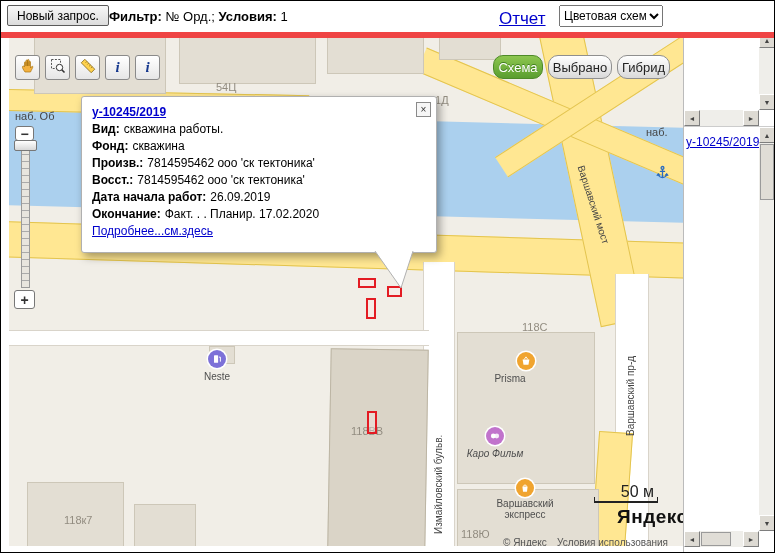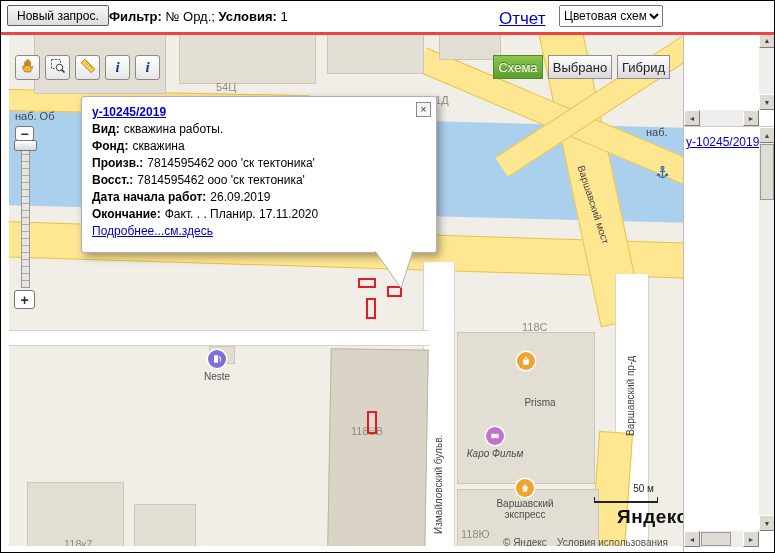--- a/index.html
+++ b/index.html
@@ -1,19 +1,19 @@
 <!DOCTYPE html>
 <html><head>
 <meta charset="utf-8">
 <style>
   html,body{margin:0;padding:0;background:#fff;font-family:"Liberation Sans",sans-serif;}
   .window{position:relative;width:775px;height:553px;box-sizing:border-box;border:1px solid #000;background:#fff;overflow:hidden;}
 
   
-  .topbar{position:absolute;left:0;top:0;width:773px;height:31px;background:#fff;border-bottom:3px solid #ef4444;z-index:50;}
+  .topbar{position:absolute;left:0;top:0;width:773px;height:31px;background:#fff;border-bottom:6px solid #ef4444;z-index:50;}
   .btn-classic{position:absolute;left:6px;top:4px;height:21px;padding:0 9px;font-size:12px;
     background:linear-gradient(#f7f7f7,#dcdcdc);border:1px solid #5a5a5a;border-radius:2px;cursor:pointer;}
   .filter-text{position:absolute;left:108px;top:8px;font-size:13px;color:#000;white-space:nowrap;}
   .filter-text b{font-weight:bold;}
   .lnk{color:#0000cc;text-decoration:underline;cursor:pointer;}
   .report{position:absolute;left:498px;top:8px;font-size:17px;}
   .scheme-select{position:absolute;left:558px;top:4px;width:104px;height:22px;font-size:12px;font-family:"Liberation Sans",sans-serif;}
 
   
   .map{position:absolute;left:8px;top:33px;width:674px;height:512px;background:#f1eee7;overflow:hidden;}
@@ -30,21 +30,21 @@
   .poi{position:absolute;width:18px;height:18px;border-radius:50%;z-index:6;box-shadow:0 0 0 1.5px #fff;
        display:flex;align-items:center;justify-content:center;cursor:pointer;}
   .poilabel{position:absolute;font-size:10px;color:#4e4e4e;text-align:center;z-index:6;}
 
   
   .toolbtn{position:absolute;top:21px;width:25px;height:25px;background:linear-gradient(#ffffff,#e6e6e6);
     border:1px solid #8a8a8a;border-radius:3px;z-index:30;display:flex;align-items:center;justify-content:center;cursor:pointer;}
   .infoglyph{font-family:"Liberation Serif",serif;font-style:italic;font-weight:bold;font-size:15px;color:#16388e;line-height:1;}
 
   
-  .layerbtn{position:absolute;top:21px;height:24px;border-radius:0;font-size:13px;z-index:30;cursor:pointer;
+  .layerbtn{position:absolute;top:21px;height:24px;border-radius:10px;font-size:13px;z-index:30;cursor:pointer;
     display:flex;align-items:center;justify-content:center;padding:0 8px;box-sizing:border-box;}
   .layer-on{background:linear-gradient(#8dc64f,#5a9e2f);border:1px solid #4e8a28;color:#fff;text-shadow:0 -1px 0 #3e7d1e;}
   .layer-off{background:linear-gradient(#ffffff,#d9d9d9);border:1px solid #8f8f8f;color:#222;}
 
   
   .zbtn{position:absolute;background:#fff;border:1px solid #777;border-radius:3px;z-index:30;cursor:pointer;
     display:flex;align-items:center;justify-content:center;font-size:14px;font-weight:bold;color:#333;line-height:1;}
   .ztrack{position:absolute;left:12px;top:112px;width:7px;height:140px;z-index:29;border:1px solid #9a9a9a;
     background:repeating-linear-gradient(to bottom,#aaa 0 1px,#e8e5de 1px 7px);}
   .zhandle{position:absolute;left:5px;top:106px;width:21px;height:9px;background:linear-gradient(#fff,#d8d8d8);
@@ -56,21 +56,21 @@
     font-size:12px;line-height:17px;}
   .brow{white-space:nowrap;}
   .brow b{margin-right:4px;}
   .blnk{color:#0000cc;text-decoration:underline;cursor:pointer;display:inline-block;}
   .btitle{font-weight:bold;}
   .bclose{position:absolute;right:5px;top:5px;width:15px;height:15px;background:#f6f6f6;border:1px solid #8a8a8a;
     font-size:10px;line-height:1;padding:0;cursor:pointer;color:#333;}
   .btail{position:absolute;left:352px;top:217px;z-index:21;}
 
   
-  .scaletext{position:absolute;font-size:10px;color:#222;z-index:8;}
+  .scaletext{position:absolute;font-size:16px;color:#222;z-index:8;}
   .scalebar{position:absolute;height:4px;border-left:1px solid #222;border-right:1px solid #222;border-bottom:2px solid #222;z-index:8;}
   .ylogo{position:absolute;font-size:19px;font-weight:bold;color:#111;letter-spacing:0.5px;z-index:8;cursor:pointer;}
   .copyr{position:absolute;font-size:10px;color:#555;z-index:8;white-space:nowrap;}
 
   
   .sidepanel{position:absolute;left:682px;top:31px;width:91px;height:521px;background:#fff;border-left:1px solid #bbb;}
   .sb-btn{position:absolute;width:16px;height:16px;background:#dddad3;border:1px solid;border-color:#fff #7e7e7e #7e7e7e #fff;
     box-sizing:border-box;font-size:7px;color:#444;display:flex;align-items:center;justify-content:center;cursor:pointer;padding:0;}
   .sb-track-v{position:absolute;width:16px;background:#efeeea;}
   .sb-track-h{position:absolute;height:16px;background:#efeeea;}
@@ -128,21 +128,21 @@
     <div class="slabel" style="left:577px;top:130px;transform:rotate(72deg);transform-origin:0 0;">Варшавский мост</div>
     <div class="slabel" style="left:424px;top:500px;transform:rotate(-90deg);transform-origin:0 0;">Измайловский бульв.</div>
     <div class="slabel" style="left:616px;top:402px;transform:rotate(-90deg);transform-origin:0 0;">Варшавский пр-д</div>
 
     <div class="mlabel" style="left:207px;top:47px;">54Ц</div>
     <div class="mlabel" style="left:196px;top:63px;">54Е</div>
     <div class="mlabel" style="left:420px;top:22px;margin-top:38px;">31Д</div>
     <div class="mlabel" style="left:513px;top:287px;">118С</div>
     <div class="mlabel" style="left:342px;top:391px;">118ВВ</div>
     <div class="mlabel" style="left:452px;top:494px;">118Ю</div>
-    <div class="mlabel" style="left:55px;top:504px;">118к7</div>
+    <div class="mlabel" style="left:55px;top:480px;">118к7</div>
 
     <div class="feat" style="left:646px;top:131px;z-index:6;">
       <svg width="15" height="15" viewBox="0 0 16 16">
           <g stroke="#2a6bbf" fill="none" stroke-width="1.4" stroke-linecap="round">
         <circle cx="8" cy="3.1" r="1.5"></circle>
             <path d="M8 4.8V13M3.5 9.5C3.5 12 6 13.3 8 13.3s4.5-1.3 4.5-3.8M3.5 9.5L2.3 11M3.5 9.5L5 10.8M12.5 9.5l1.2 1.5M12.5 9.5L11 10.8M5.8 6.8h4.4"></path>
           </g>
         </svg>
     </div>
 
@@ -158,21 +158,21 @@
         </svg>
     </div>
     <div class="poilabel" style="left:185px;top:337px;width:46px;">Neste</div>
 
     <div class="poi" style="left:508px;top:318px;background:#f0a42f;">
       <svg width="12" height="12" viewBox="0 0 16 16">
           <path d="M3.5 6h9l-1.2 7H4.7z" fill="#fff"></path>
           <path d="M5.5 6l2.5-3.5L10.5 6" stroke="#fff" stroke-width="1.2" fill="none"></path>
         </svg>
     </div>
-    <div class="poilabel" style="left:508px;top:339px;width:46px;margin-top:24px;">Prisma</div>
+    <div class="poilabel" style="left:478px;top:339px;width:46px;">Prisma</div>
 
     <div class="poi" style="left:477px;top:393px;background:#c173cc;">
       <svg width="12" height="12" viewBox="0 0 16 16">
           <circle cx="5.7" cy="8" r="3.2" fill="#fff"></circle>
           <circle cx="10.3" cy="8" r="3.2" fill="#fff" opacity="0.85"></circle>
         </svg>
     </div>
     <div class="poilabel" style="left:450px;top:414px;width:72px;font-style:italic;">Каро Фильм</div>
 
     <div class="poi" style="left:507px;top:445px;background:#f0a42f;">
@@ -195,21 +195,21 @@
     </svg>
 
     <div class="balloon">
       <a class="blnk btitle">у-10245/2019</a>
       <button class="bclose">×</button>
       <div class="brow"><b>Вид:</b><span>скважина работы.</span></div>
       <div class="brow"><b>Фонд:</b><span>скважина</span></div>
       <div class="brow"><b>Произв.:</b><span>7814595462 ооо 'ск тектоника'</span></div>
       <div class="brow"><b>Восст.:</b><span>7814595462 ооо 'ск тектоника'</span></div>
       <div class="brow"><b>Дата начала работ:</b><span>26.09.2019</span></div>
-      <div class="brow"><b>Окончание:</b><span>Факт. . . Планир. 17.11.2020</span></div>
+      <div class="brow"><b>Окончание:</b><span>Факт. . . Планир. 17.02.2020</span></div>
       <a class="blnk">Подробнее...см.здесь</a>
     </div>
 
     <button class="toolbtn" style="left:6px;">
       <span>
         <svg width="16" height="16" viewBox="0 0 16 16">
             <path d="M5 14c-1.5-2-3-4.5-2.5-5.5S4 8 4.5 9V4.5c0-1 1.4-1 1.5 0V8 2.8c0-1.1 1.5-1.1 1.5 0V8 2.2c0-1 1.5-1 1.5 0V8 4c0-1 1.4-1 1.5 0v6c1-1.5 1.8-2 2.3-1.5.4.4-1.3 3.5-2.3 5.5z" fill="#f3b13f" stroke="#a87413" stroke-width="0.7"></path>
           </svg>
       </span>
     </button>

